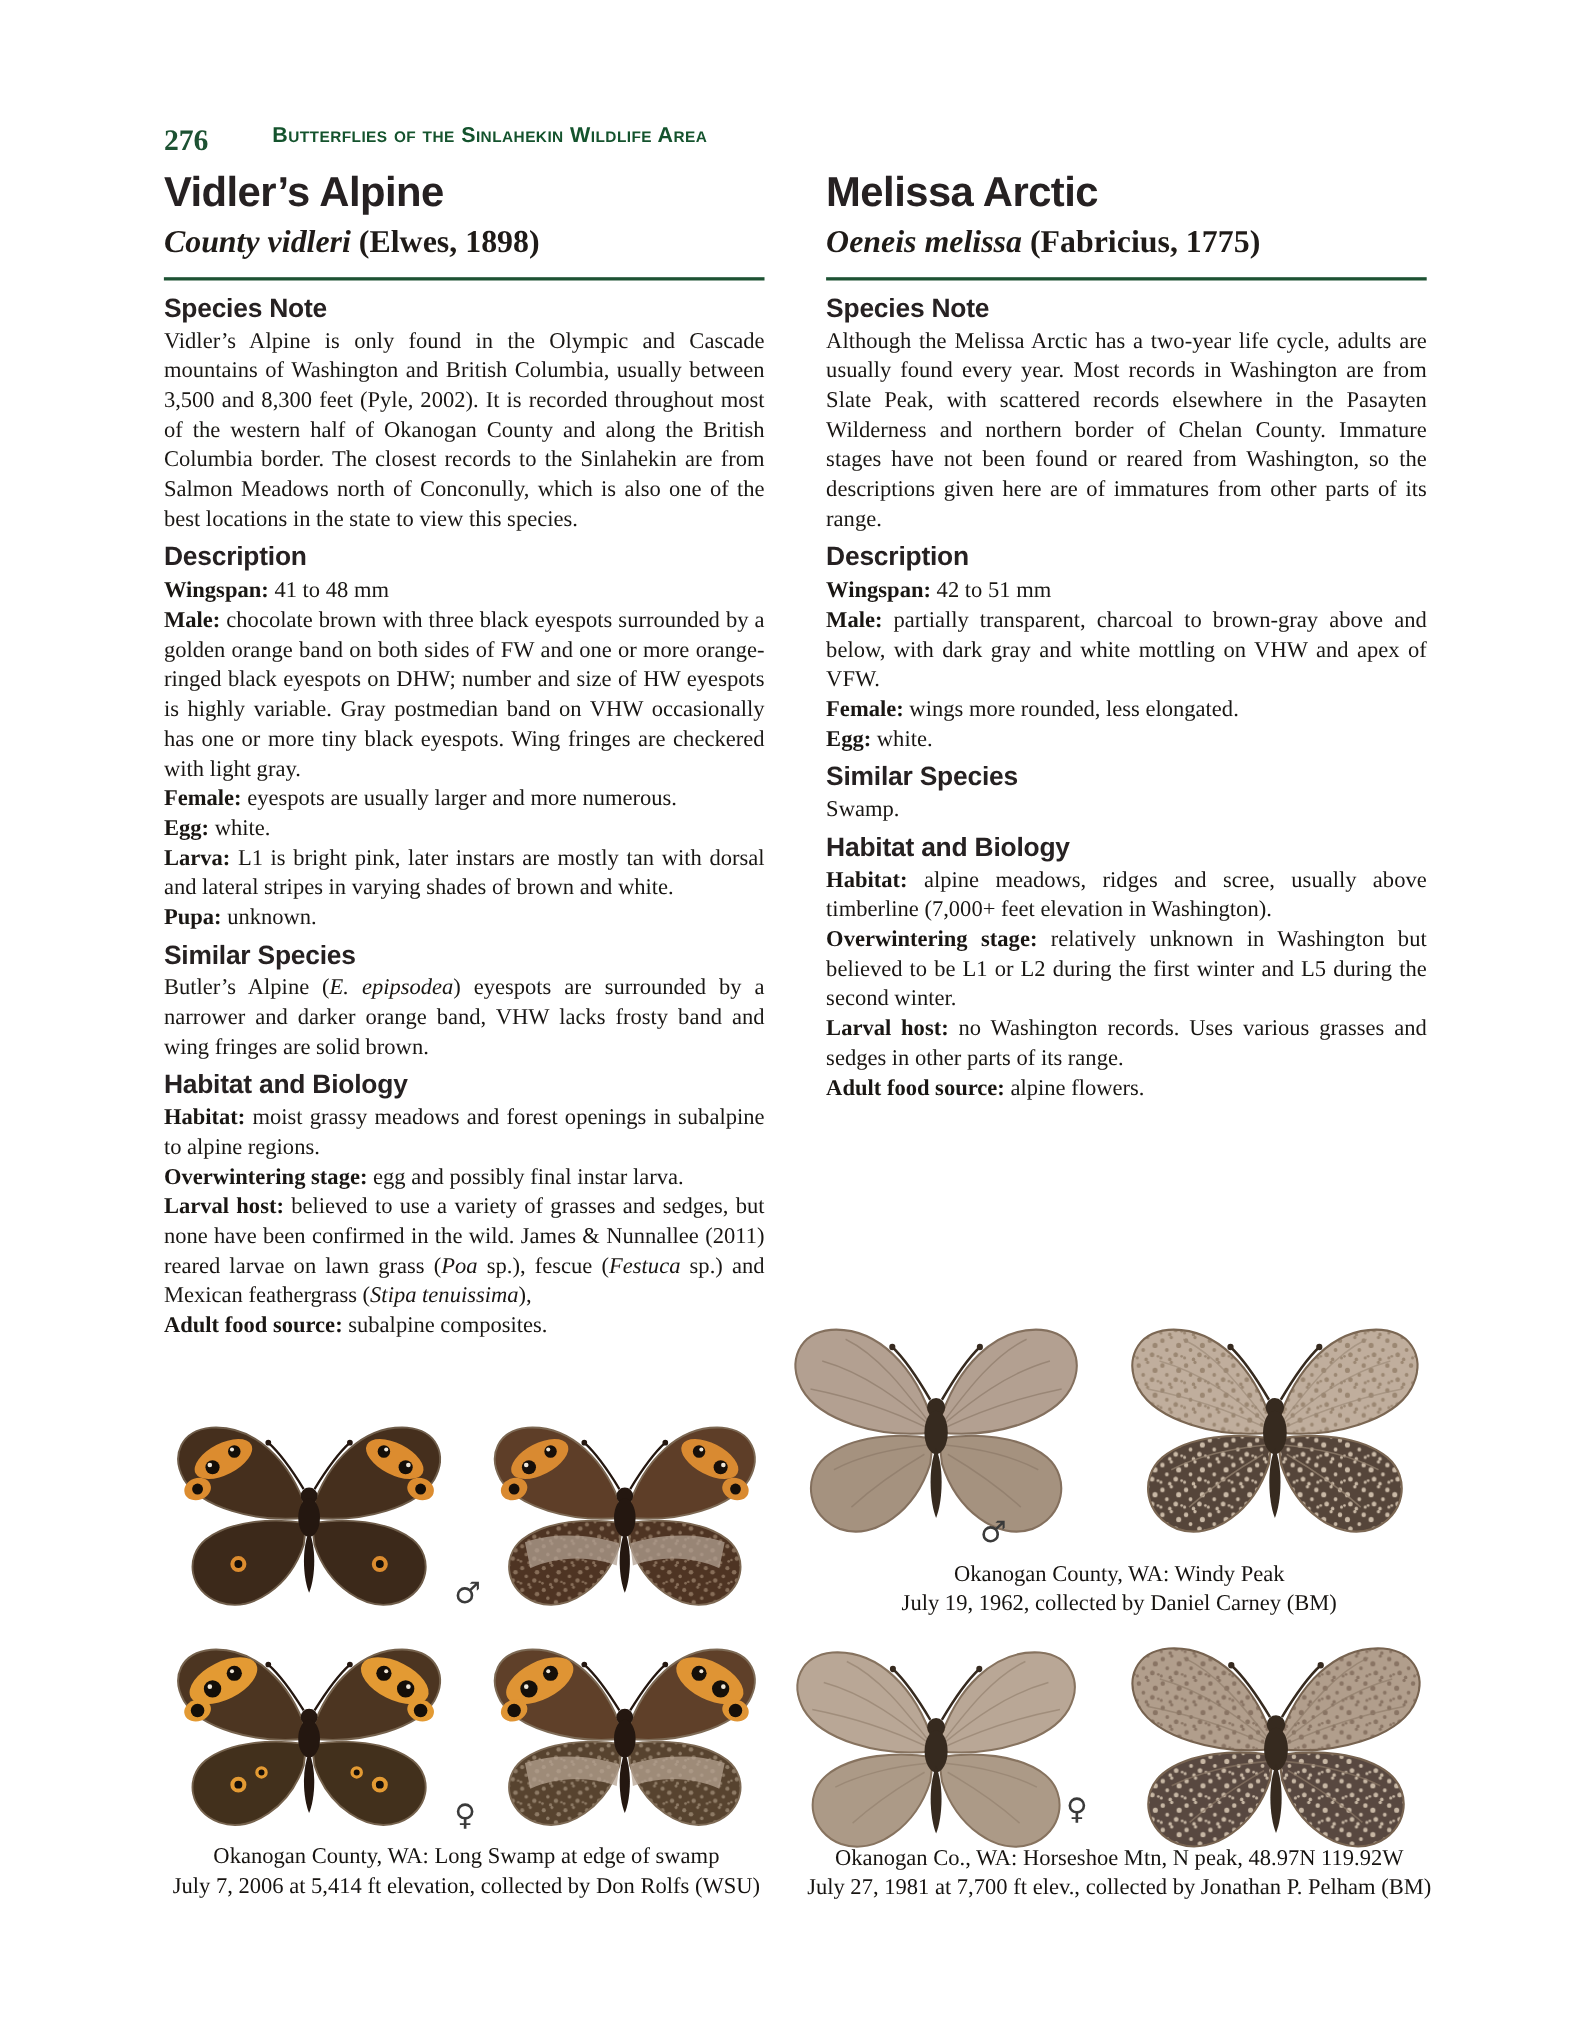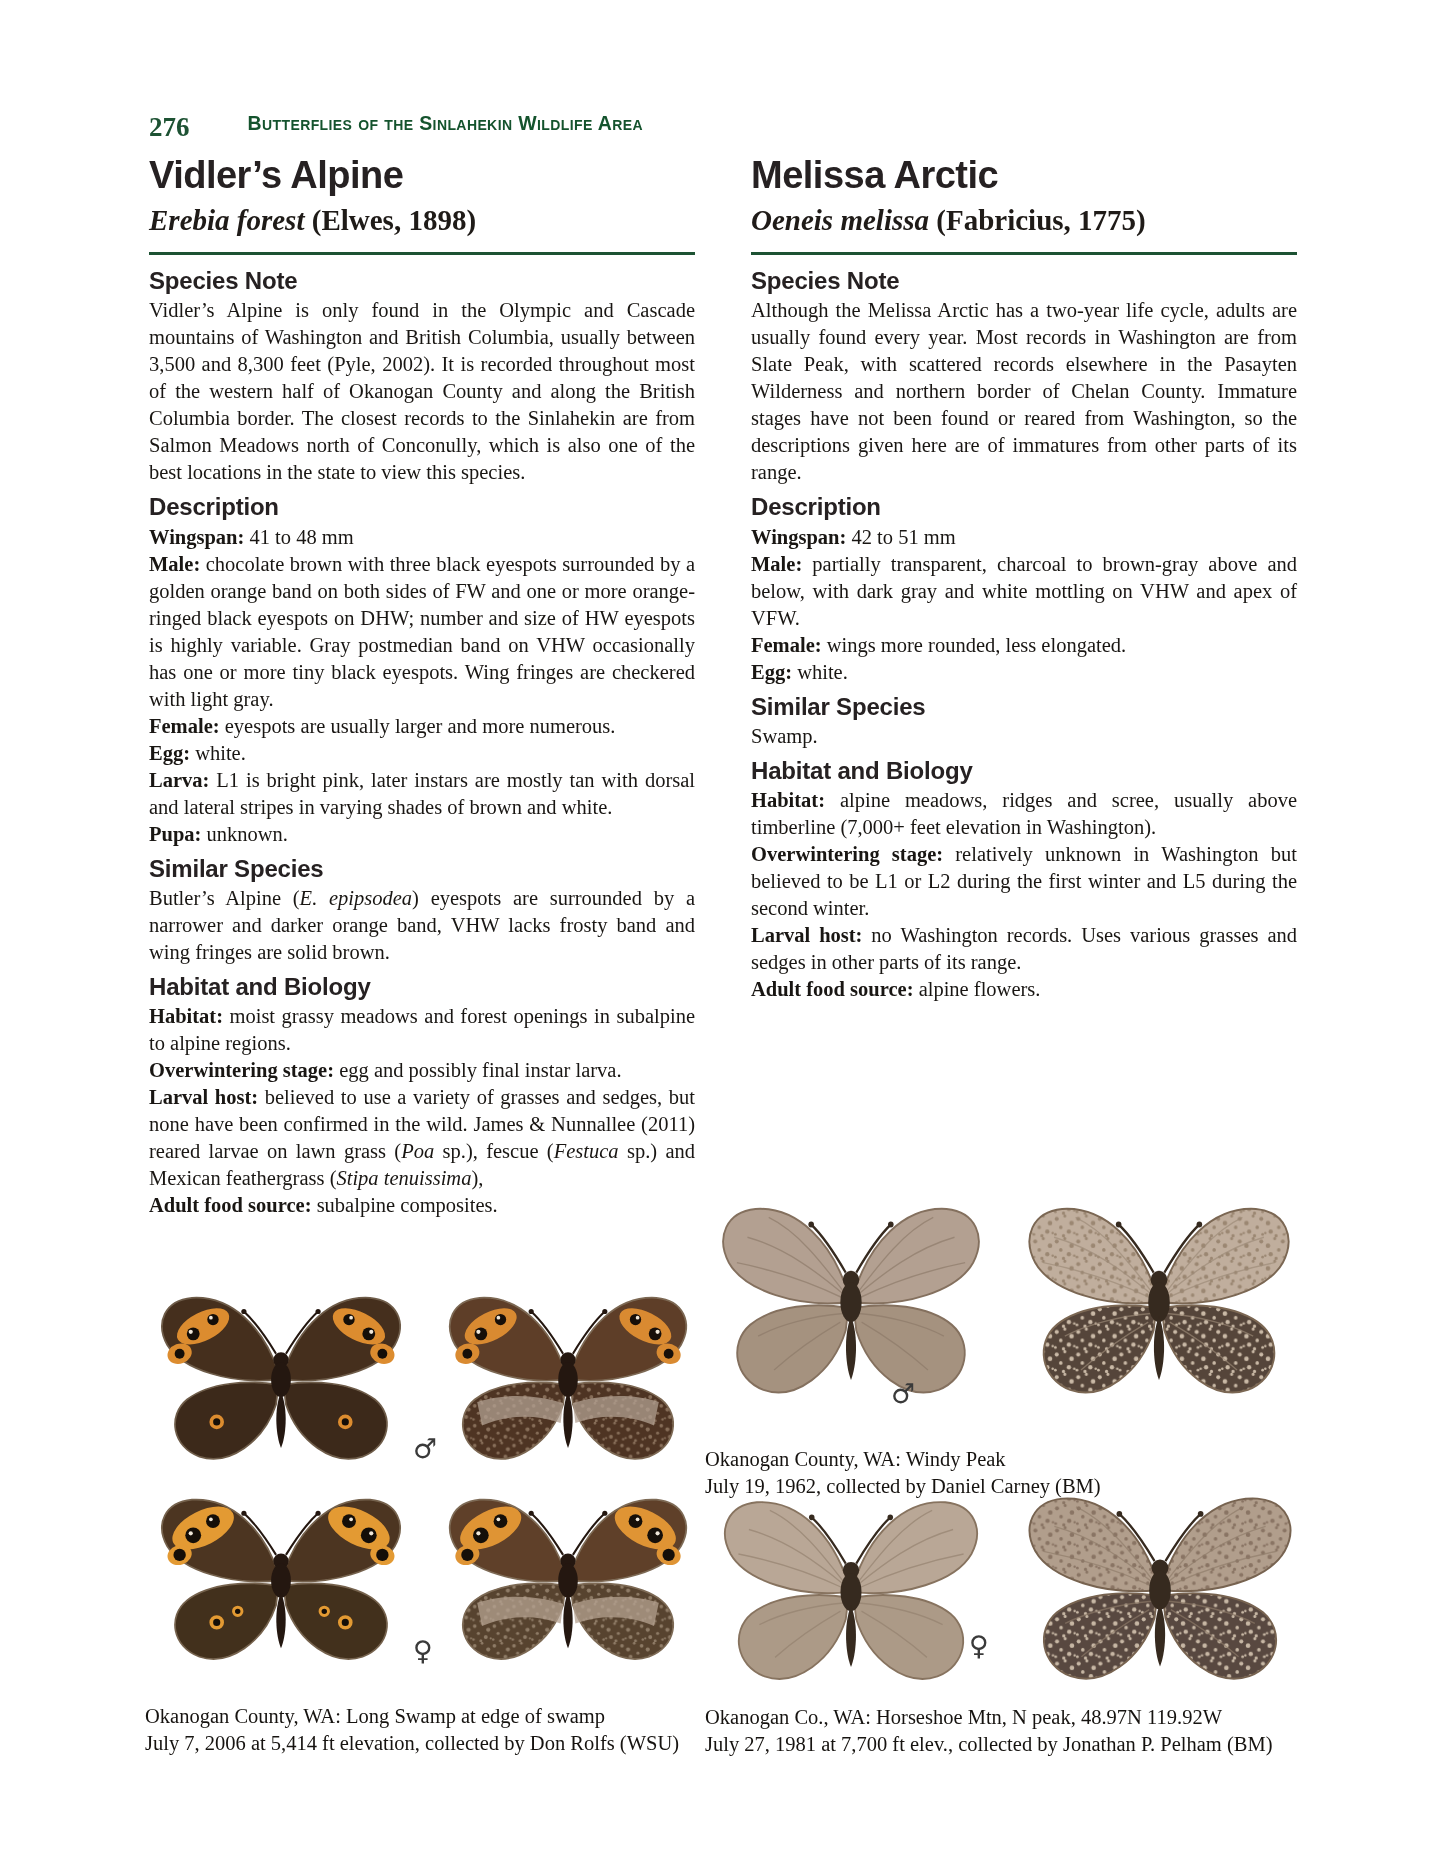--- a/index.html
+++ b/index.html
@@ -40,37 +40,37 @@
   
   .figure-group{position:absolute;}
   .figure-left{left:145px;top:1283px;width:558px;height:460px;}
   .figure-right{left:705px;top:1192px;width:625px;height:555px;}
   .bfly{position:absolute;}
   .bfly svg{display:block;}
   .sex-symbol{
     position:absolute;font-family:"DejaVu Sans",sans-serif;font-size:27px;
     color:#3a3a3a;line-height:1;
   }
-  .fig-caption{position:absolute;left:0;width:100%;text-align:left;font-size:20.5px;line-height:27px;color:#161310;margin-top:28px;}
+  .fig-caption{position:absolute;left:0;width:100%;text-align:center;font-size:20.5px;line-height:27px;color:#161310;}
 </style>
 </head>
 <body>
 
 <div class="page">
 
   <header class="running-header">
     <span class="page-num">276</span>
     <span class="running-title">Butterflies of the Sinlahekin Wildlife Area</span>
   </header>
 
   <div class="columns">
 
     <article class="col">
       <h1 class="species-name">Vidler’s Alpine</h1>
-      <div class="sci-line"><span class="run-bi">Erebia forest</span><span class="run-b"> (Elwes, 1898)</span></div>
+      <div class="sci-line"><span class="run-bi">County vidleri</span><span class="run-b"> (Elwes, 1898)</span></div>
       <div class="rule"></div>
       <div class="sections">
           <h3 class="sec-heading">Species Note</h3>
           <p class="body-par"><span>Vidler’s Alpine is only found in the Olympic and Cascade mountains of Washington and British Columbia, usually between 3,500 and 8,300 feet (Pyle, 2002). It is recorded throughout most of the western half of Okanogan County and along the British Columbia border. The closest records to the Sinlahekin are from Salmon Meadows north of Conconully, which is also one of the best locations in the state to view this species.</span></p>
           <h3 class="sec-heading">Description</h3>
           <p class="body-par"><span class="run-b">Wingspan:</span><span> 41 to 48 mm</span></p>
           <p class="body-par"><span class="run-b">Male:</span><span> chocolate brown with three black eyespots surrounded by a golden orange band on both sides of FW and one or more orange-ringed black eyespots on DHW; number and size of HW eyespots is highly variable. Gray postmedian band on VHW occasionally has one or more tiny black eyespots. Wing fringes are checkered with light gray.</span></p>
           <p class="body-par"><span class="run-b">Female:</span><span> eyespots are usually larger and more numerous.</span></p>
           <p class="body-par"><span class="run-b">Egg:</span><span> white.</span></p>
           <p class="body-par"><span class="run-b">Larva:</span><span> L1 is bright pink, later instars are mostly tan with dorsal and lateral stripes in varying shades of brown and white.</span></p>

